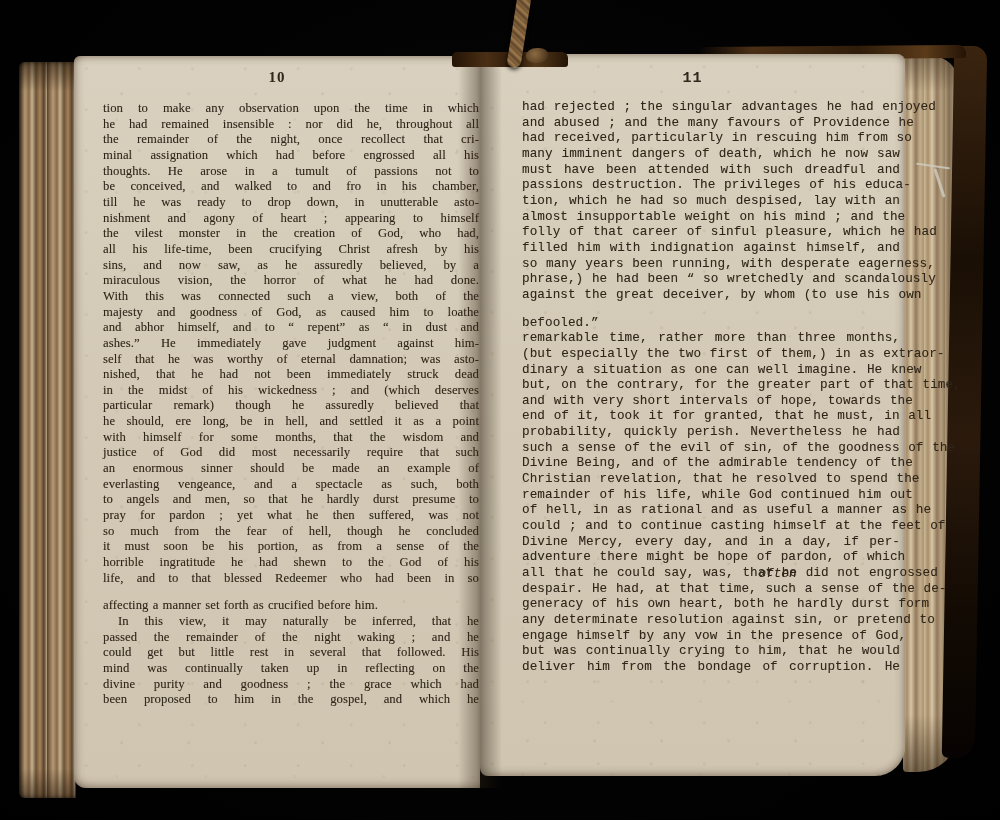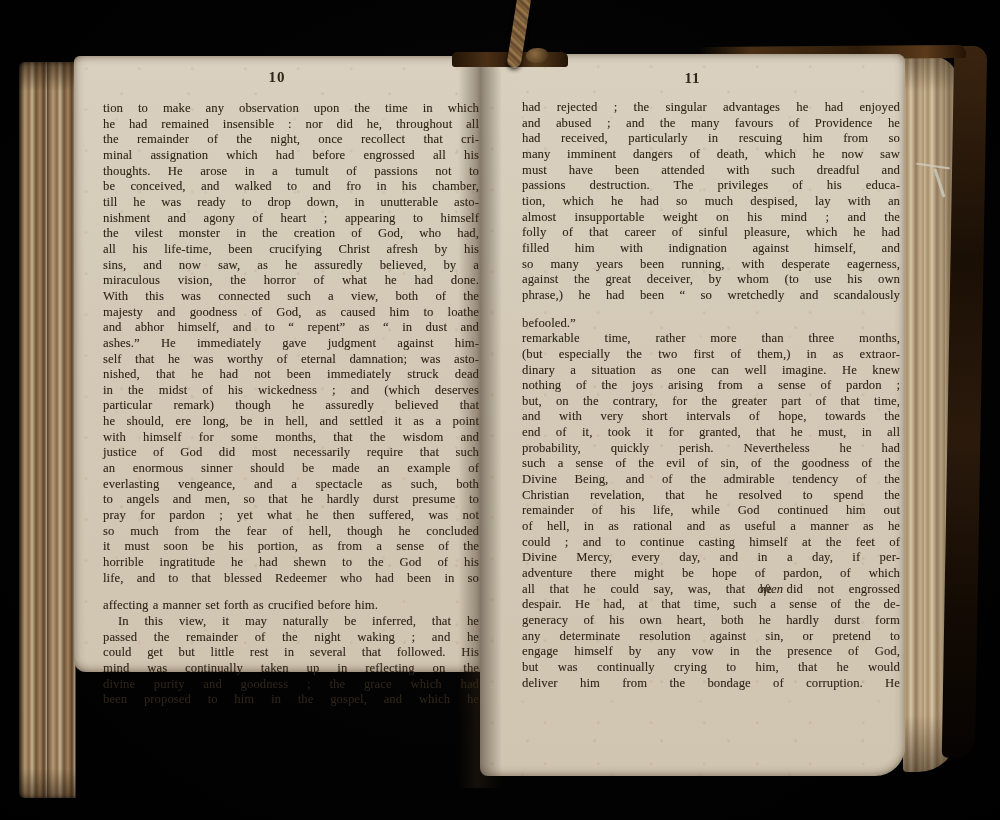--- a/index.html
+++ b/index.html
@@ -50,32 +50,33 @@
   
   .page{
     background:
       radial-gradient(circle at 23% 31%, rgba(146,102,58,.10) 1px, rgba(0,0,0,0) 2px),
       radial-gradient(circle at 71% 64%, rgba(120,84,46,.10) 1px, rgba(0,0,0,0) 2px),
       radial-gradient(circle at 48% 87%, rgba(150,110,60,.08) 1px, rgba(0,0,0,0) 2px),
       linear-gradient(180deg,#d9d0bf 0%,#d3c9b6 45%,#cfc5b1 100%);
     background-size:53px 41px, 67px 59px, 89px 73px, 100% 100%;
   }
   .page.left{
-    left:74px; top:56px; width:406px; height:616px;
+    left:74px; top:56px; width:406px; height:732px;
     border-radius:6px 0 0 12px;
     box-shadow: inset 0 6px 9px -6px rgba(60,40,20,.55),
                 inset 0 -8px 10px -7px rgba(60,40,20,.5),
                 inset 7px 0 10px -6px rgba(70,50,30,.45);
   }
   .page.right{
     left:480px; top:54px; width:425px; height:722px;
     border-radius:0 8px 30px 8px;
     box-shadow: inset 0 6px 9px -6px rgba(60,40,20,.5),
                 inset 0 -8px 10px -7px rgba(60,40,20,.45),
                 inset -7px 0 10px -6px rgba(70,50,30,.4);
+    font-family: Liberation Mono, monospace;
   }
 
   
   .gutter{
     left:458px; top:54px; width:44px; height:734px;
     background:linear-gradient(90deg, rgba(70,52,32,0) 0%, rgba(52,38,22,.38) 45%, rgba(40,28,15,.44) 52%, rgba(70,52,32,0) 100%);
   }
 
   
   .headband{
@@ -188,27 +189,26 @@
           <div class="line">and abused ; and the many favours of Providence he</div>
           <div class="line">had received, particularly in rescuing him from so</div>
           <div class="line">many imminent dangers of death, which he now saw</div>
           <div class="line">must have been attended with such dreadful and</div>
           <div class="line">passions destruction.  The privileges of his educa-</div>
           <div class="line">tion, which he had so much despised, lay with an</div>
           <div class="line">almost insupportable weight on his mind ; and the</div>
           <div class="line">folly of that career of sinful pleasure, which he had</div>
           <div class="line">filled him with indignation against himself, and</div>
           <div class="line">so many years been running, with desperate eagerness,</div>
+          <div class="line">phrase,) he had been “ so wretchedly and scandalously</div>
           <div class="line">against the great deceiver, by whom (to use his own</div>
-          <div class="line">phrase,) he had been “ so wretchedly and scandalously</div>
           <div class="line end">befooled.”</div>
           <div class="line">remarkable time, rather more than three months,</div>
           <div class="line">(but especially the two first of them,) in as extraor-</div>
           <div class="line">dinary a situation as one can well imagine.  He knew</div>
-          <div class="line">nothing of the joys arising from a sense of pardon ;</div>
           <div class="line">but, on the contrary, for the greater part of that time,</div>
           <div class="line">and with very short intervals of hope, towards the</div>
           <div class="line">end of it, took it for granted, that he must, in all</div>
           <div class="line">probability, quickly perish.  Nevertheless he had</div>
           <div class="line">such a sense of the evil of sin, of the goodness of the</div>
           <div class="line">Divine Being, and of the admirable tendency of the</div>
           <div class="line">Christian revelation, that he resolved to spend the</div>
           <div class="line">remainder of his life, while God continued him out</div>
           <div class="line">of hell, in as rational and as useful a manner as he</div>
           <div class="line">could ; and to continue casting himself at the feet of</div>

